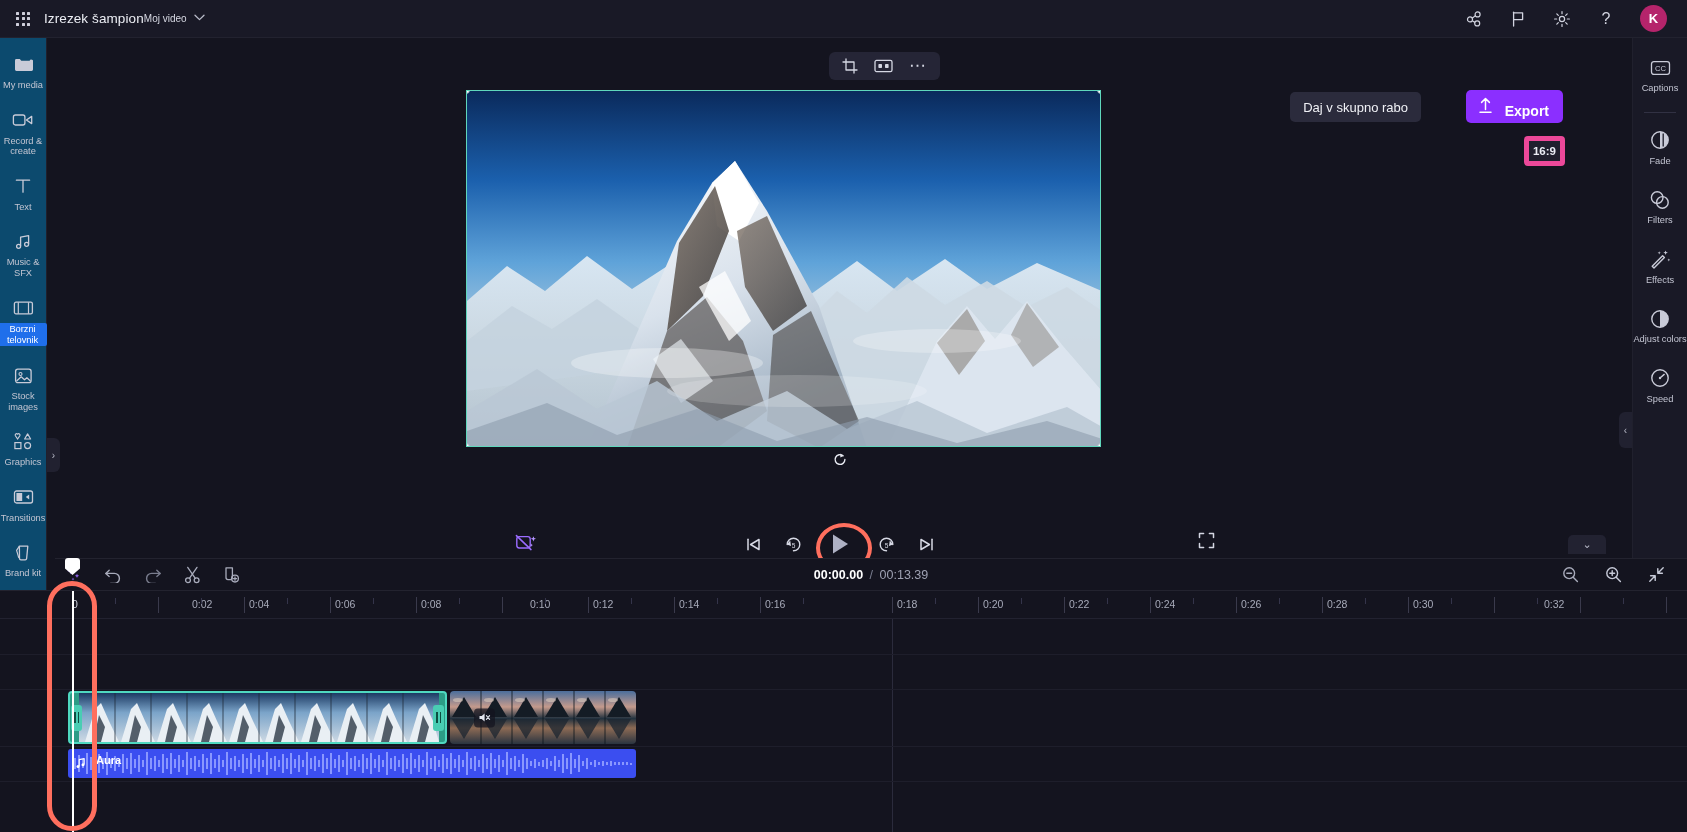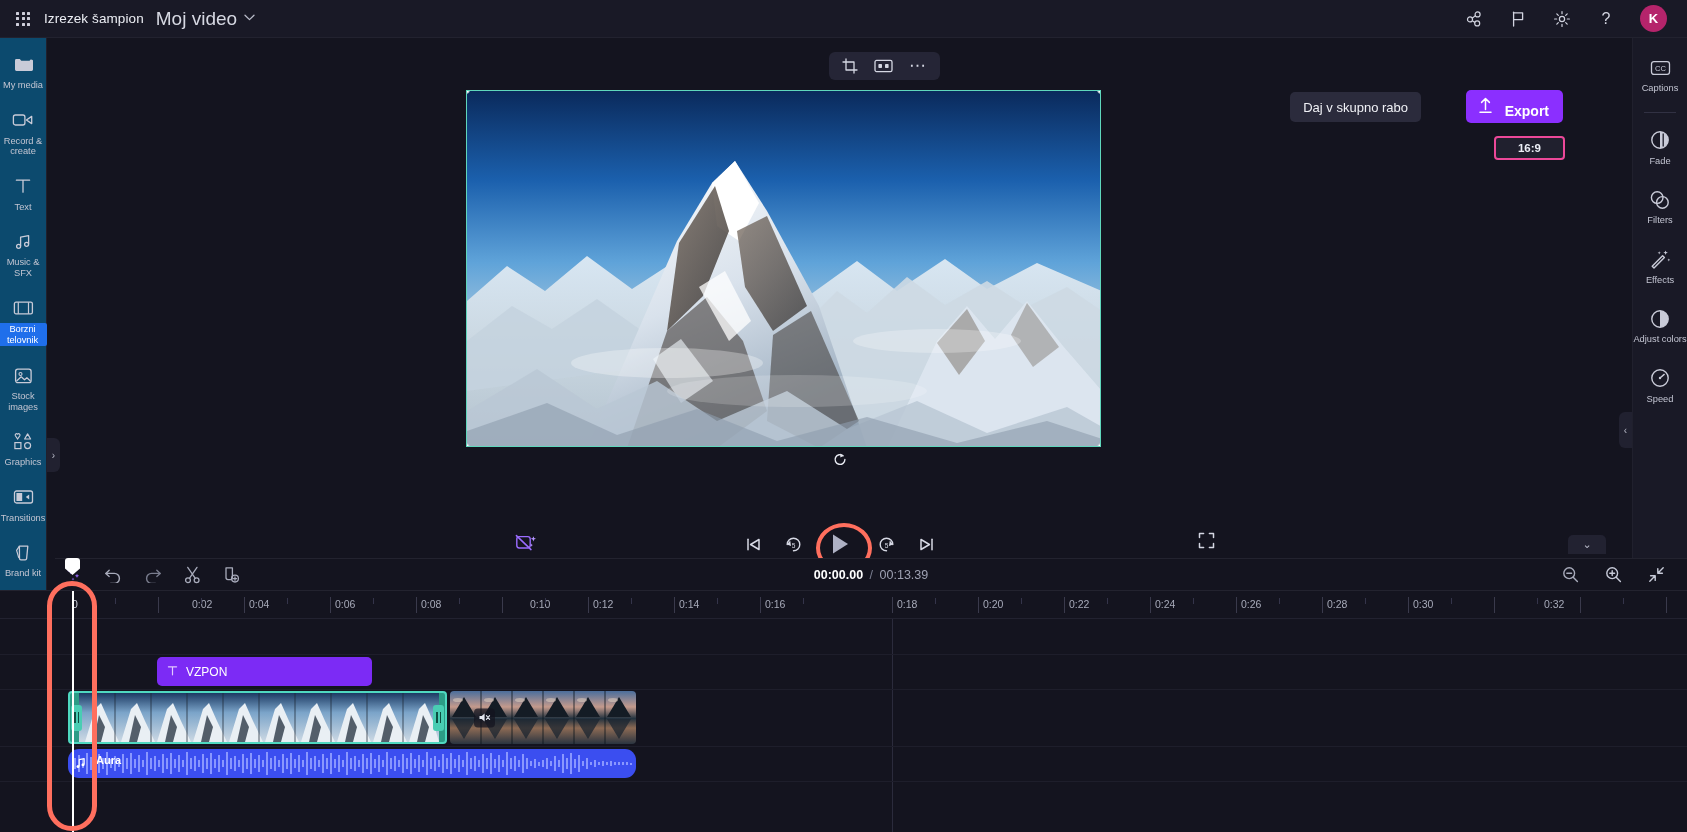--- a/index.html
+++ b/index.html
@@ -15,21 +15,21 @@
   
   .topbar {
     position: absolute; left: 0; top: 0; width: 1687px; height: 38px;
     background: #191926; display: flex; align-items: center;
     border-bottom: 1px solid #22222f;
   }
   .waffle { width: 46px; display: flex; align-items: center; justify-content: center; cursor: pointer; }
   .waffle-grid { display: grid; grid-template-columns: repeat(3, 3px); grid-template-rows: repeat(3, 3px); gap: 2.5px; }
   .waffle-grid i { width: 3px; height: 3px; background: #cfcfdb; border-radius: 0.5px; display: block; }
   .proj-title { font-size: 13.5px; color: #eceef4; margin-left: -2px; letter-spacing: .1px; }
-  .proj-sub { font-size: 19px; color: #d6d8e2; margin-left: 12px; }
+  .proj-sub { font-size: 10px; color: #d6d8e2; }
   .chev-small { margin-left: 7px; color: #b9bcca; font-size: 10px; display:inline-block; transform: translateY(-1px); }
   .topbar-right { margin-left: auto; display: flex; align-items: center; gap: 24px; padding-right: 20px; }
   .tb-icon { width: 20px; height: 20px; display: flex; align-items: center; justify-content: center; color: #d2d4e0; cursor: pointer; }
   .avatar {
     width: 27px; height: 27px; border-radius: 50%;
     background: #b5246b; color: #fff; font-size: 13px; font-weight: 600;
     display: flex; align-items: center; justify-content: center; cursor: pointer;
     letter-spacing: .2px;
   }
 
@@ -98,22 +98,22 @@
     cursor: pointer; white-space: nowrap; z-index: 4;
   }
   .export-btn {
     position: absolute; right: 69px; top: 52px; height: 33px; width: 97px;
     background: #8b2fff; border-radius: 5px; color: #fff;
     font-size: 14px; font-weight: 700; display: flex; align-items: center;
     justify-content: flex-end; padding: 8px 14px 0 0; cursor: pointer; gap: 6px; z-index: 5;
   }
   .export-up { position: absolute; left: 12px; top: 7px; color: #fff; }
   .ratio-badge {
-    position: absolute; right: 67px; top: 98px; padding: 4px 22px;
-    border: 2px solid #ec4899; border-radius: 4px; background: #20202e;
+    position: absolute; right: 67px; top: 98px; padding: 4px 4px;
+    border: 5px solid #ec4899; border-radius: 4px; background: #20202e;
     font-size: 11.5px; font-weight: 700; color: #eceef6; cursor: pointer; z-index: 4;
   }
   .stage {
     position: absolute; left: 419px; top: 52px; width: 635px; height: 357px;
     border: 1.5px solid #5fd7bc;
     background: linear-gradient(180deg,#0b2a57 0%,#1a5ea8 22%,#63a7dc 44%,#b6cfe2 62%,#dfe7ee 80%,#cfd8e0 100%);
     overflow: hidden;
   }
   .handle {
     position: absolute; width: 8px; height: 8px; border-radius: 50%;
@@ -186,21 +186,21 @@
     display: flex;
   }
   .clip-video.sel { border: 2px solid #4fd8c0; background: #2c9c86; padding: 0 9px; }
   .trim-handle {
     position: absolute; top: 50%; transform: translateY(-50%);
     width: 11px; height: 26px; border-radius: 3px; background: #49cdb3;
     display:flex; align-items:center; justify-content:center; gap:2px; cursor: ew-resize;
   }
   .trim-handle i { width: 1.5px; height: 11px; background: #0d4e42; display:block; }
   .clip-audio {
-    position: absolute; border-radius: 11px; background: #3b4ef0; overflow: hidden;
+    position: absolute; border-radius: 3px; background: #3b4ef0; overflow: hidden;
     display: flex; align-items: center; cursor: pointer;
   }
   .audio-lbl { position: absolute; left: 28px; top: 5px; font-size: 11px; font-weight: 700; color: #fff; z-index: 2; }
   .wave { position: absolute; left: 0; top: 0; width: 100%; height: 100%; }
   .mute-badge {
     position: absolute; left: 24px; top: 50%; transform: translateY(-50%);
     width: 21px; height: 19px; border-radius: 4px; background: rgba(20,20,30,.72);
     display:flex; align-items:center; justify-content:center; color:#e4e6f0; z-index: 3;
   }
 
@@ -705,28 +705,20 @@
       <div class="tick" style="left:1666px;"></div>
     </div>
 
     <div style="position:absolute;left:892px;top:28px;width:1px;height:214px;background:#2b2b3c;"></div>
 
     <div class="tl-divider" style="top:63px;"></div>
     <div class="tl-divider" style="top:98px;"></div>
     <div class="tl-divider" style="top:155px;"></div>
     <div class="tl-divider" style="top:190px;"></div>
 
-    <div class="clip-text" style="left:157px;top:66px;width:215px;height:29px;">
-      <span>
-        <svg width="11" height="11" viewBox="0 0 11 11" fill="none">
-            <path d="M1.4 1.8h8.2M5.5 1.8v8" stroke="#e2c9ff" stroke-width="1.2" stroke-linecap="round"></path>
-          </svg>
-      </span>
-      <span>VZPON</span>
-    </div>
 
     <div class="clip-video sel" style="left:68px;top:100px;width:379px;height:53px;">
       <svg width="360" height="49" viewBox="0 0 360 49" preserveAspectRatio="none" style="position:absolute;left:9px;top:0;">
         <defs>
           <linearGradient id="tg" x1="0" y1="0" x2="0" y2="1">
             <stop offset="0%" stop-color="#1c3a63"></stop>
               <stop offset="40%" stop-color="#7ba4c9"></stop>
               <stop offset="100%" stop-color="#cdd9e4"></stop>
           </linearGradient>
         </defs>

